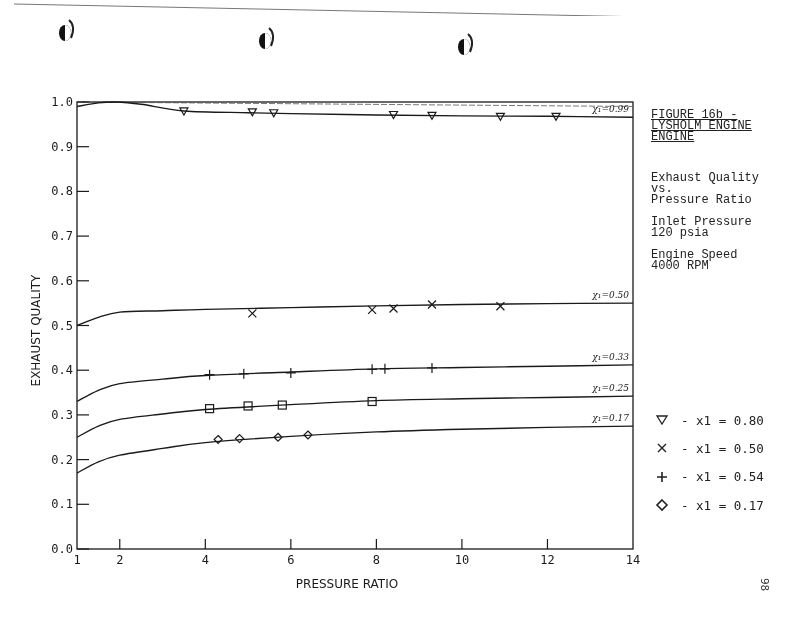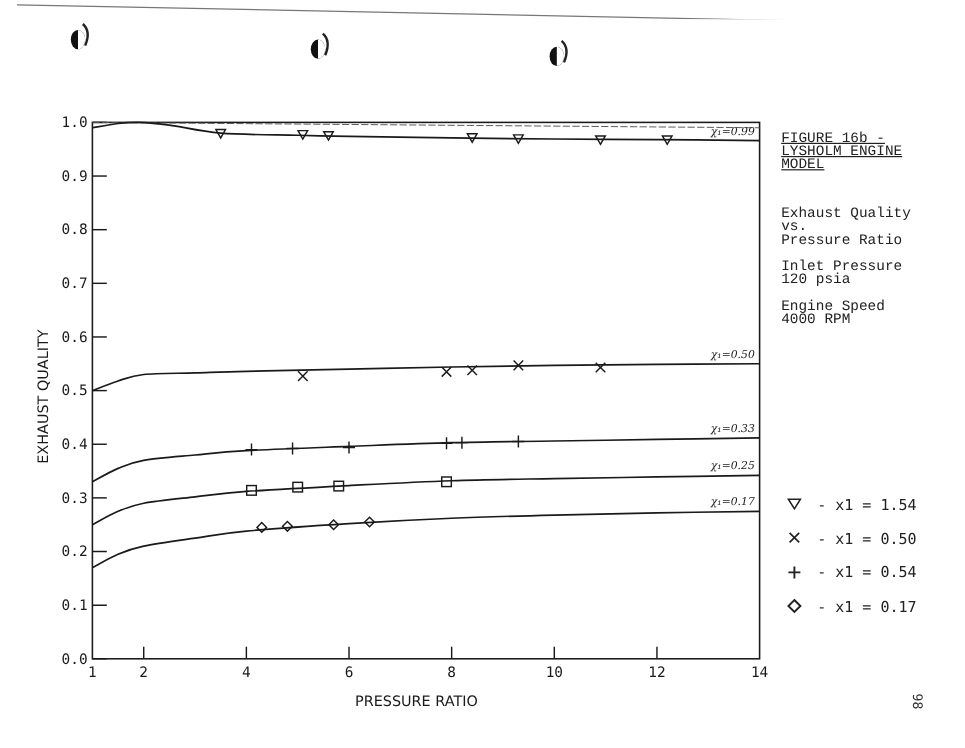--- a/index.html
+++ b/index.html
@@ -113,37 +113,37 @@
     <path d="M239.5230769230769 434.591 L243.5230769230769 438.591 L239.5230769230769 442.591 L235.5230769230769 438.591 Z" fill="none" stroke="#1a1a1a" stroke-width="1.2"></path>
     <path d="M278.0153846153846 433.25 L282.0153846153846 437.25 L278.0153846153846 441.25 L274.0153846153846 437.25 Z" fill="none" stroke="#1a1a1a" stroke-width="1.2"></path>
     <path d="M307.95384615384614 431.015 L311.95384615384614 435.015 L307.95384615384614 439.015 L303.95384615384614 435.015 Z" fill="none" stroke="#1a1a1a" stroke-width="1.2"></path>
     <text x="629" y="421.075" text-anchor="end" font-size="9" font-style="italic" font-family="DejaVu Serif, serif" fill="#1a1a1a">χ₁=0.17</text>
   </svg>
 
 <div class="side-panel">
   <div class="fig-title">
     <div>FIGURE 16b -</div>
     <div>LYSHOLM ENGINE</div>
-    <div>MODEL</div>
+    <div>ENGINE</div>
   </div>
   <div class="block">Exhaust Quality
 vs.
 Pressure Ratio</div>
   <div class="block">Inlet Pressure
 120 psia</div>
   <div class="block">Engine Speed
 4000 RPM</div>
 </div>
 
 <div class="legend">
   <div class="legend-item">
     <svg viewBox="0 0 14 14">
         <path d="M2 3 L12 3 L7 11 Z" fill="none" stroke="#222" stroke-width="1.3"></path>
       </svg>
-    <span>- x1 = 1.54</span>
+    <span>- x1 = 0.80</span>
   </div>
   <div class="legend-item">
     <svg viewBox="0 0 14 14">
         <path d="M3 3 L11 11 M11 3 L3 11" stroke="#222" stroke-width="1.4"></path>
       </svg>
     <span>- x1 = 0.50</span>
   </div>
   <div class="legend-item">
     <svg viewBox="0 0 14 14">
         <path d="M2 7 L12 7 M7 2 L7 12" stroke="#222" stroke-width="1.6"></path>

